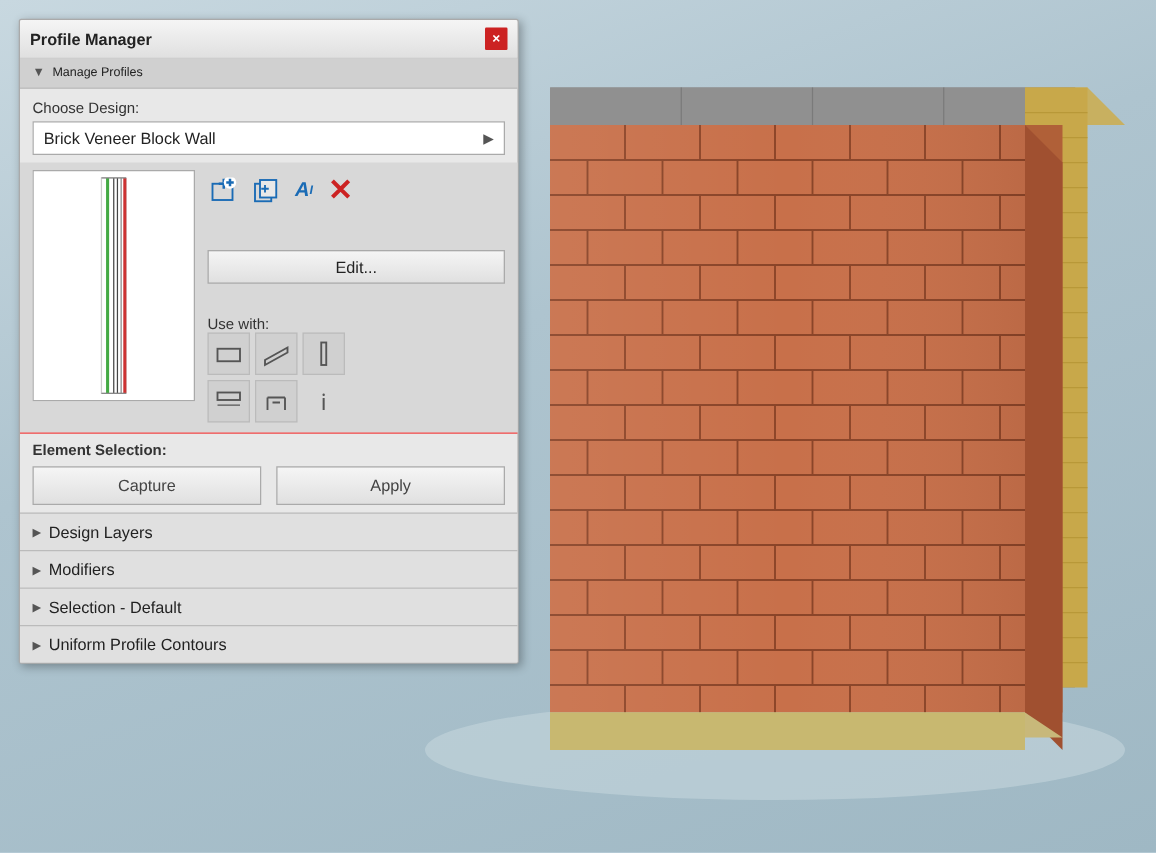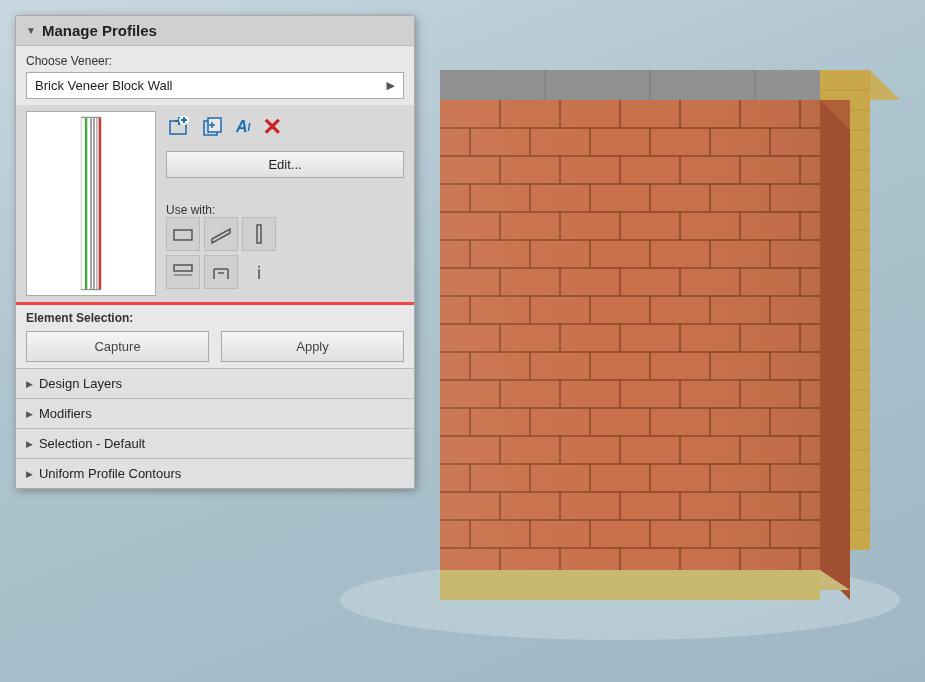--- a/index.html
+++ b/index.html
@@ -82,22 +82,22 @@
     .section-header {
       background: #d0d0d0;
       padding: 6px 10px;
       display: flex;
       align-items: center;
       gap: 6px;
       border-bottom: 1px solid #bbb;
     }
 
     .section-header-label {
-      font-size: 15px;
-      font-weight: bold;
+      font-size: 10px;
+      font-weight: normal;
       color: #222;
     }
 
     .arrow-icon {
       font-size: 10px;
       color: #555;
     }
 
     
     .choose-profile-section {
@@ -177,20 +177,21 @@
 
     .edit-btn {
       background: linear-gradient(to bottom, #f5f5f5, #e0e0e0);
       border: 1px solid #aaa;
       padding: 5px 20px;
       cursor: pointer;
       font-size: 13px;
       color: #222;
       width: 100%;
       text-align: center;
+      margin-top: 23px;
     }
 
     .use-with-label {
       font-size: 12px;
       color: #333;
       margin-top: 17px;
     }
 
     .use-with-icons {
       display: grid;
@@ -214,21 +215,21 @@
 
     .use-icon.info-icon {
       background: none;
       border: none;
       color: #555;
       font-size: 18px;
     }
 
     
     .element-selection {
-      border-top: 3px solid #ef4444;
+      border-top: 1px solid #ef4444;
       padding: 6px 10px;
     }
 
     .element-selection-label {
       font-size: 12px;
       color: #333;
       margin-bottom: 6px;
       font-weight: bold;
     }
 
@@ -552,30 +553,34 @@
           <stop offset="50%" stop-color="white" stop-opacity="0"></stop>
           <stop offset="100%" stop-color="black" stop-opacity="0.2"></stop>
         </linearGradient>
       </defs>
     </svg>
   </div>
 </div>
 
 <div class="panel">
 
+  <div class="panel-titlebar">
+    <span class="panel-title">Profile Manager</span>
+    <button class="close-btn">×</button>
+  </div>
 
   <div class="panel-body">
 
     <div class="section-header">
       <span class="arrow-icon">▼</span>
       <span class="section-header-label">Manage Profiles</span>
     </div>
 
     <div class="choose-profile-section">
-      <div class="choose-profile-label">Choose Veneer:</div>
+      <div class="choose-profile-label">Choose Design:</div>
       <div class="profile-dropdown">
         <span>Brick Veneer Block Wall</span>
         <span class="dropdown-arrow">▶</span>
       </div>
     </div>
 
     <div class="main-content">
 
       <div class="preview-box">
 

